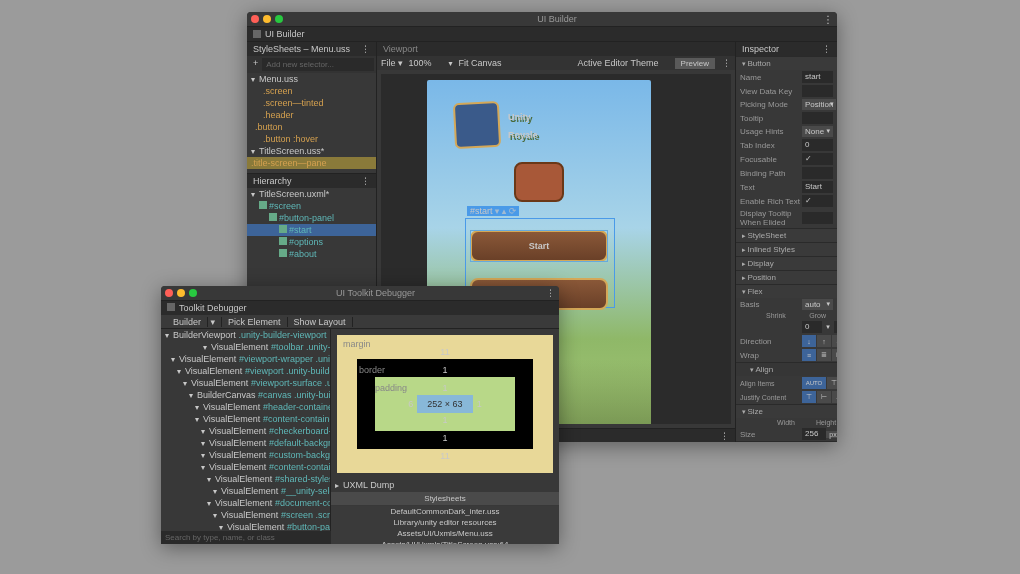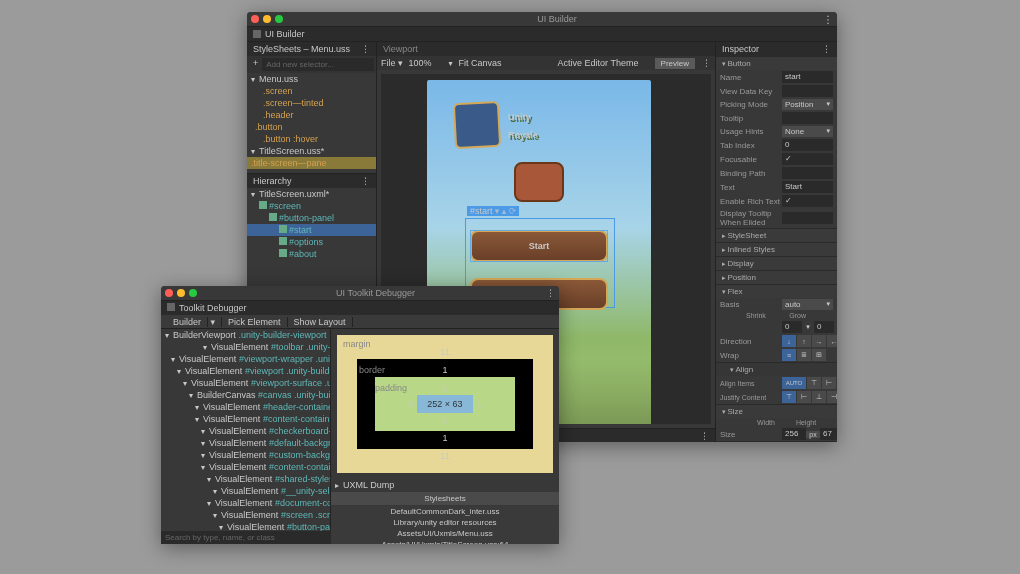--- a/index.html
+++ b/index.html
@@ -29,21 +29,21 @@
 .foldout{padding:2px 6px;background:#3a3a3a;font-size:8px;color:#aaa;border-top:1px solid #2a2a2a}
 .foldout::before{content:"▸ ";font-size:7px}
 .foldout.open::before{content:"▾ "}
 .foldout.sub{padding-left:14px;background:#363636}
 
 
 #builder{left:247px;top:12px;width:590px;height:430px;display:flex;flex-direction:column}
 #builder .body{flex:1;display:flex;overflow:hidden}
 #builder .left{width:130px;background:#383838;display:flex;flex-direction:column;border-right:1px solid #222}
 #builder .center{flex:1;background:#383838;display:flex;flex-direction:column}
-#builder .right{width:122px;background:#383838;border-left:1px solid #222;overflow:hidden}
+#builder .right{width:102px;background:#383838;border-left:1px solid #222;overflow:hidden}
 
 .viewport{flex:1;background:#2b2b2b;position:relative;overflow:hidden;margin:4px}
 .title-screen{position:absolute;left:46px;top:6px;width:224px;height:370px;background:linear-gradient(180deg,#7ab8e8 0%,#a8d4e8 40%,#8fb868 70%,#a8c878 100%);border-radius:2px;overflow:hidden}
 .logo{position:absolute;top:16px;left:50%;transform:translateX(-50%);width:170px;height:60px}
 .logo-badge{width:46px;height:46px;background:#3a5a8a;border-radius:6px;border:2px solid #d4a858;position:absolute;left:0;top:6px;transform:rotate(-3deg)}
 .logo-text{position:absolute;left:54px;top:8px;font-family:Georgia,serif;font-weight:bold;font-size:20px;color:#fff;text-shadow:2px 2px 0 #4a6a3a;line-height:0.9}
 .char{position:absolute;top:82px;left:50%;transform:translateX(-50%);width:70px;height:60px}
 .char-body{width:50px;height:40px;background:#a85838;border-radius:8px;margin:0 auto;border:2px solid #6a3818}
 .menu-btn{position:absolute;left:50%;transform:translateX(-50%);width:138px;height:32px;background:linear-gradient(180deg,#8a5838 0%,#6a4028 100%);border:2px solid #d4a858;border-radius:8px;display:flex;align-items:center;justify-content:center;color:#fff;font-weight:bold;font-size:14px;font-family:Georgia,serif}
 .sel-outline{position:absolute;border:1px solid #4a9ae8}

